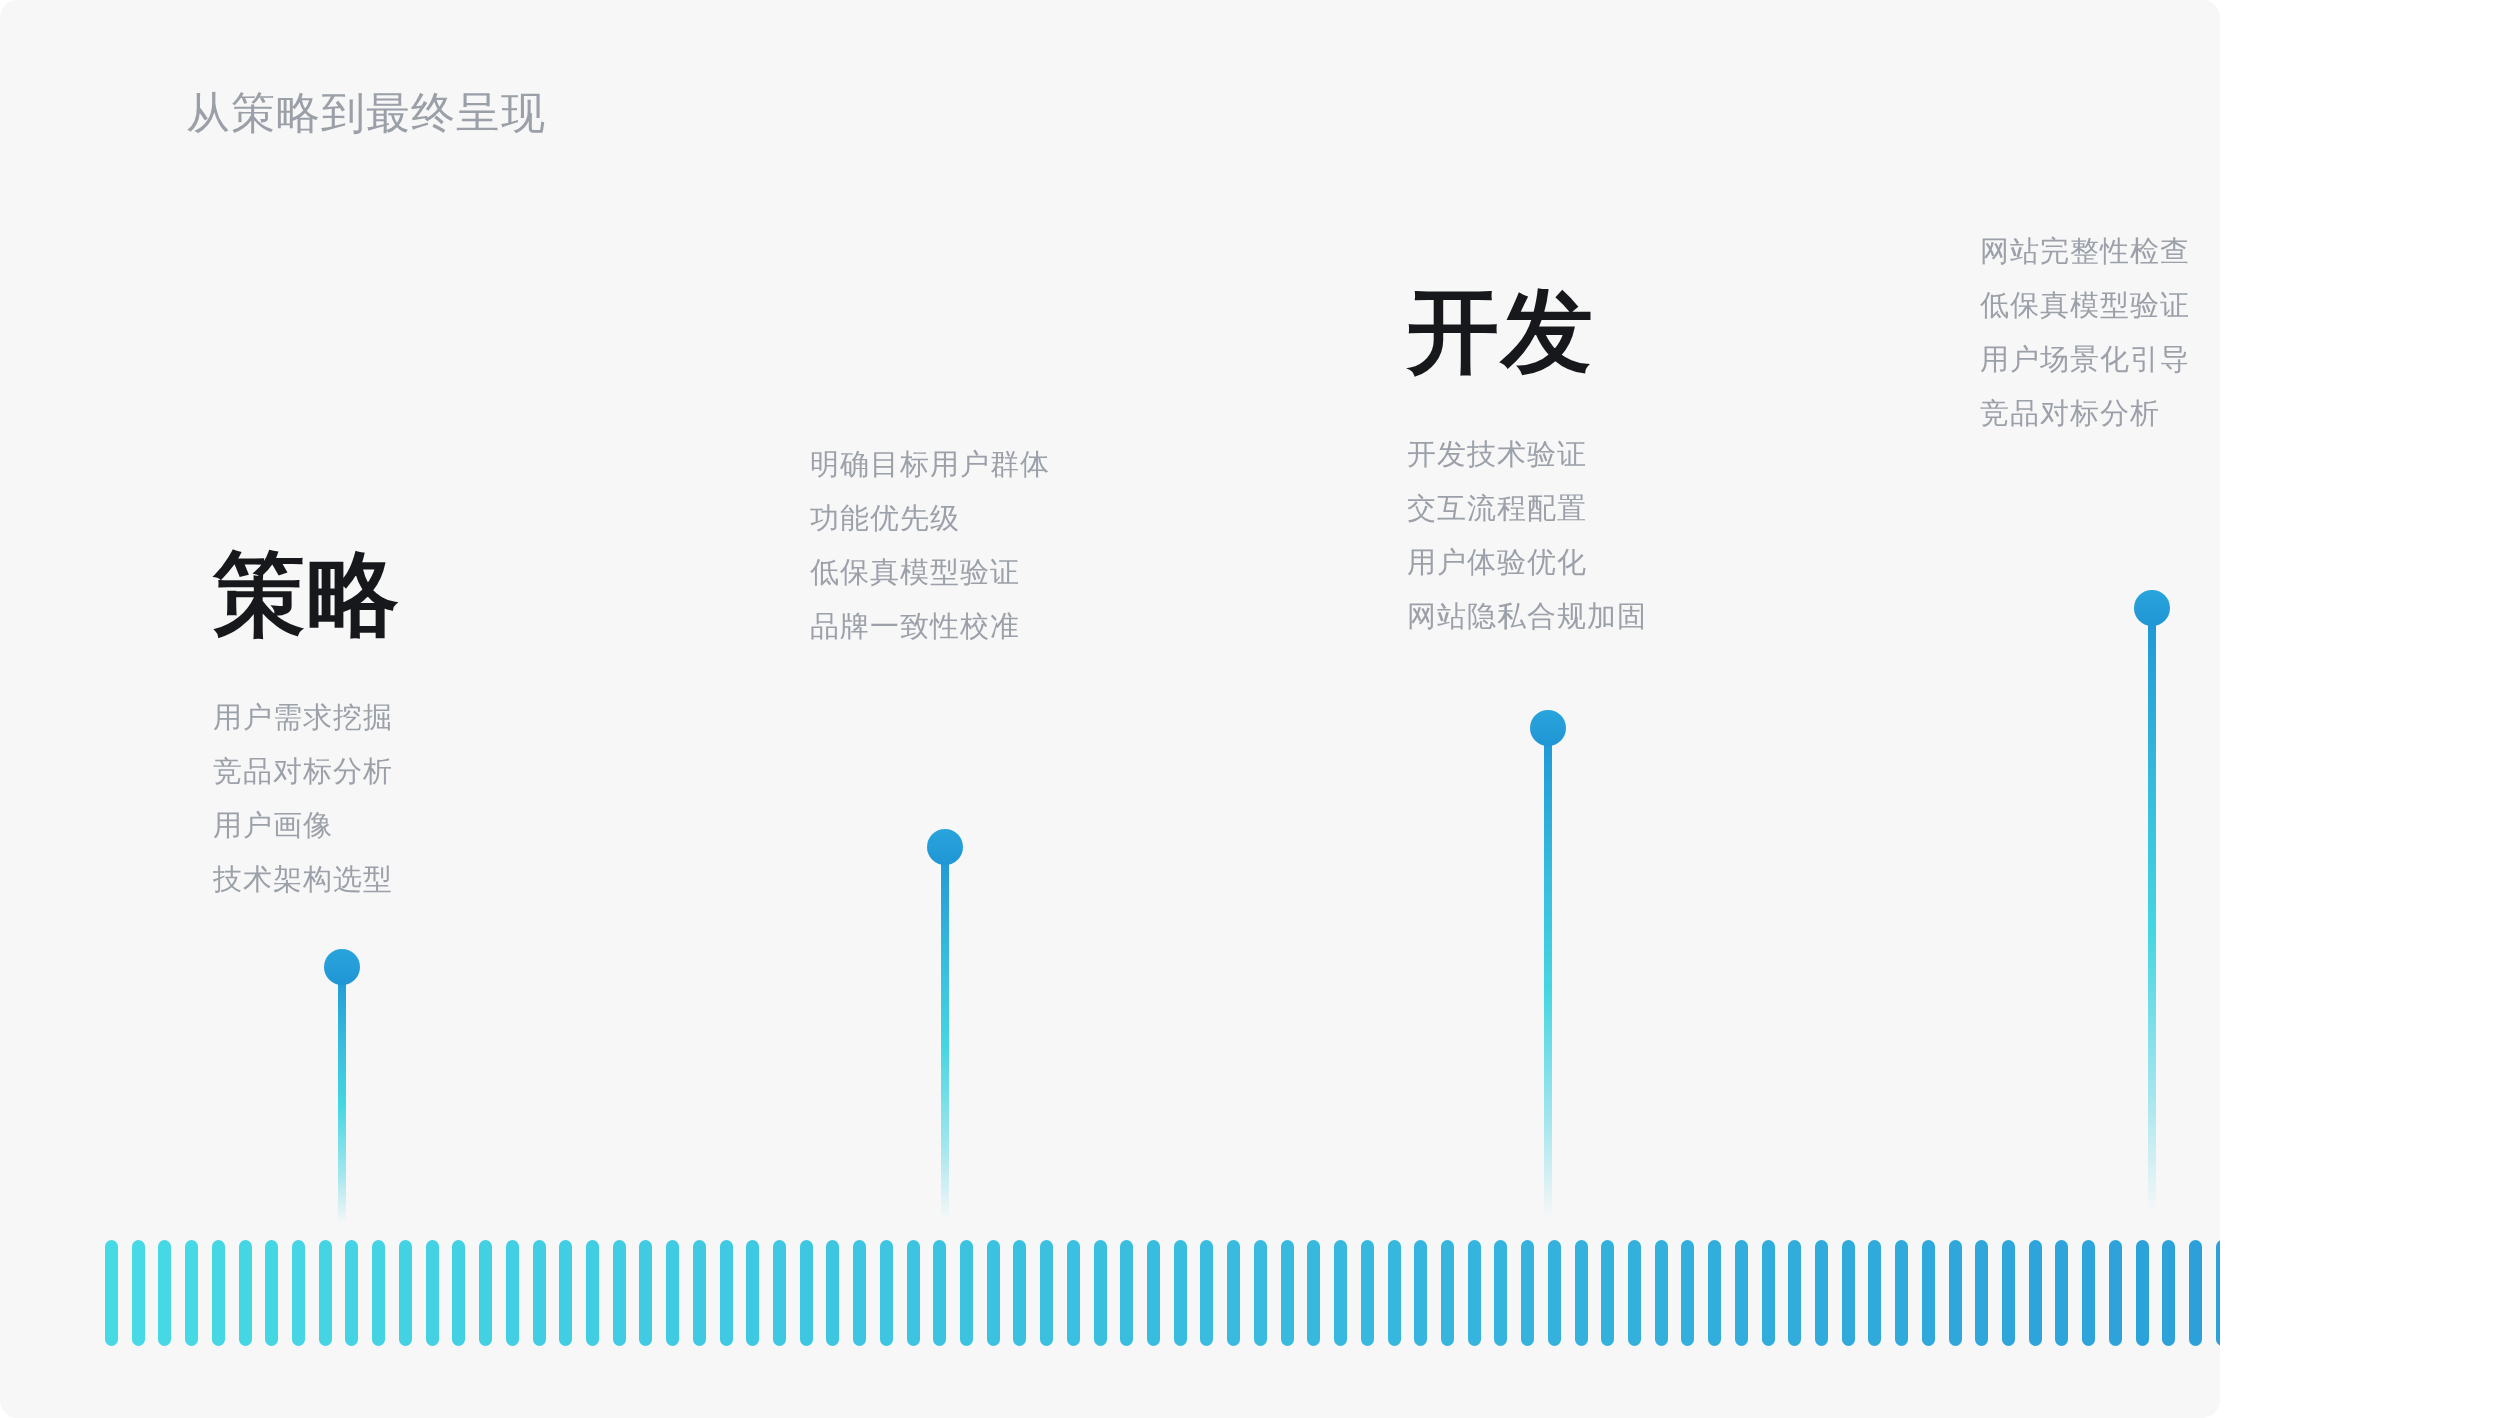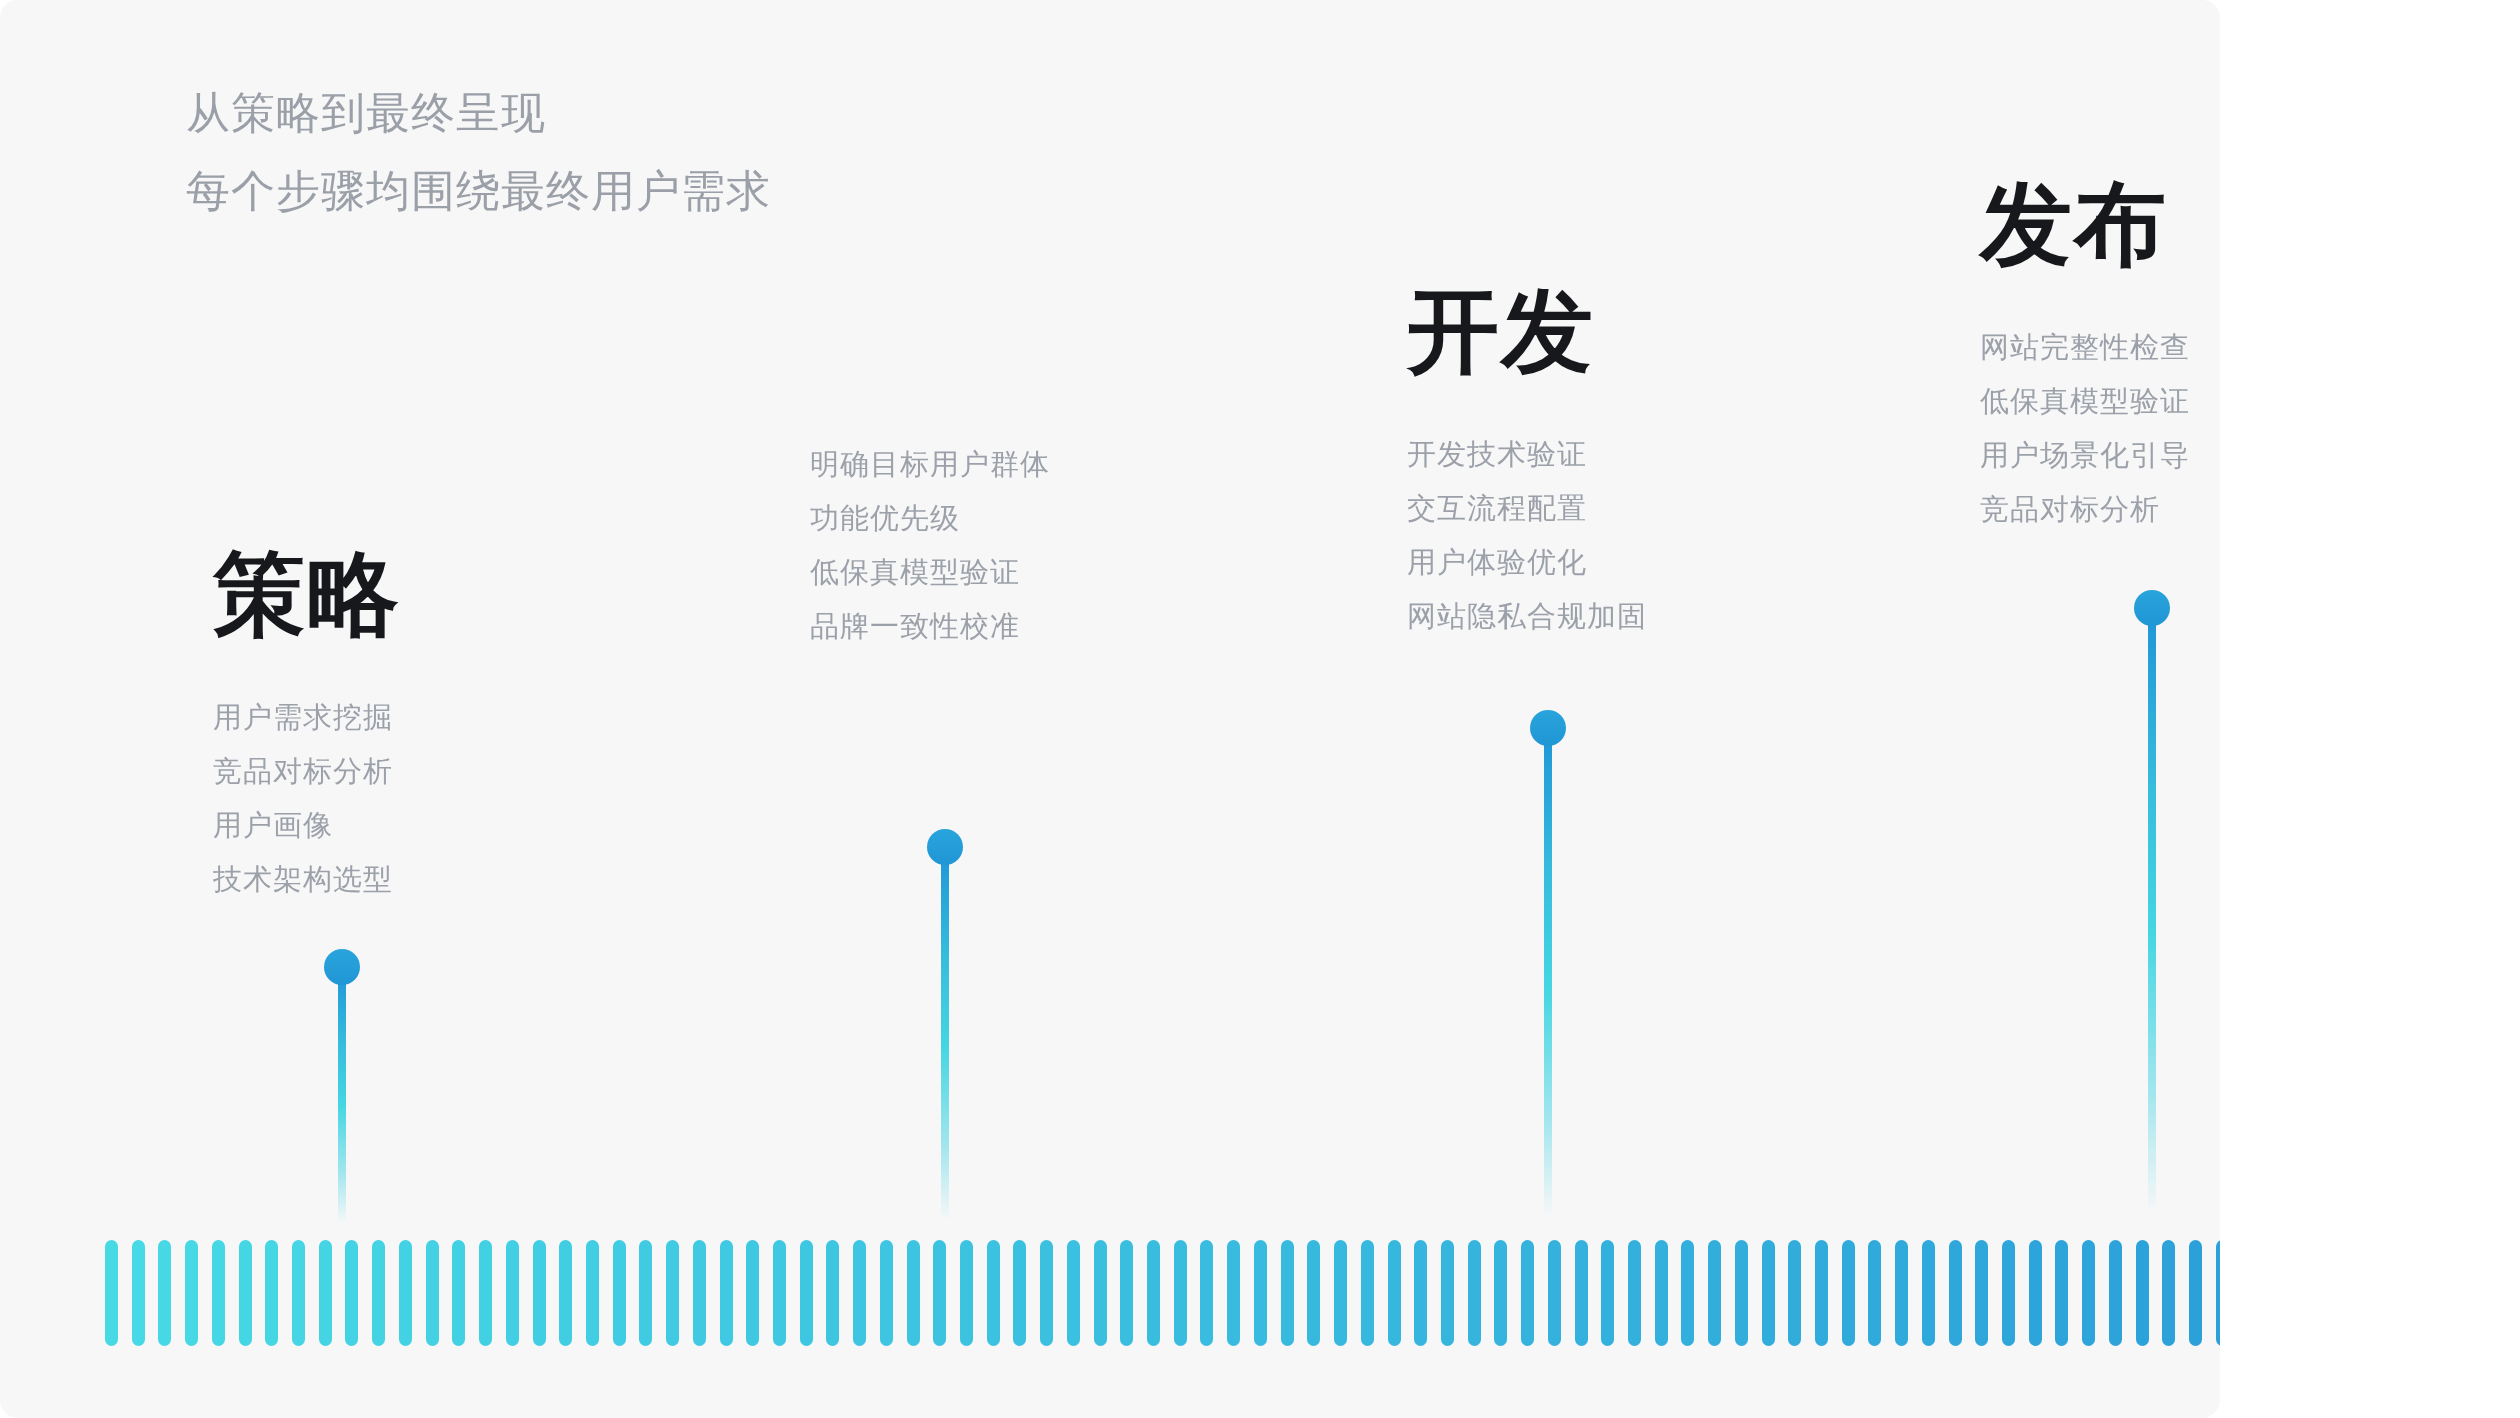--- a/index.html
+++ b/index.html
@@ -82,21 +82,20 @@
     border-radius: 7px;
   }
 </style>
 </head>
 <body>
 
 <div class="canvas">
 
   <div class="header">
     <div>从策略到最终呈现</div>
-    <div>每个步骤均围绕最终用户需求</div>
   </div>
 
   <div id="stages">
   <section class="stage" style="left: 213px; top: 546px;">
     <h2 class="stage-title">策略</h2>
     <ul class="stage-items">
           <li>用户需求挖掘</li>
           <li>竞品对标分析</li>
           <li>用户画像</li>
           <li>技术架构选型</li>
@@ -116,21 +115,20 @@
     <h2 class="stage-title">开发</h2>
     <ul class="stage-items">
           <li>开发技术验证</li>
           <li>交互流程配置</li>
           <li>用户体验优化</li>
           <li>网站隐私合规加固</li>
         </ul>
   </section>
 
   <section class="stage" style="left: 1980px; top: 176px;">
-    <h2 class="stage-title">发布</h2>
     <ul class="stage-items">
           <li>网站完整性检查</li>
           <li>低保真模型验证</li>
           <li>用户场景化引导</li>
           <li>竞品对标分析</li>
         </ul>
   </section>
 </div>
   <div id="markers">
       <div class="stem" style="left: 338px; top: 967px; height: 265px;"></div>

